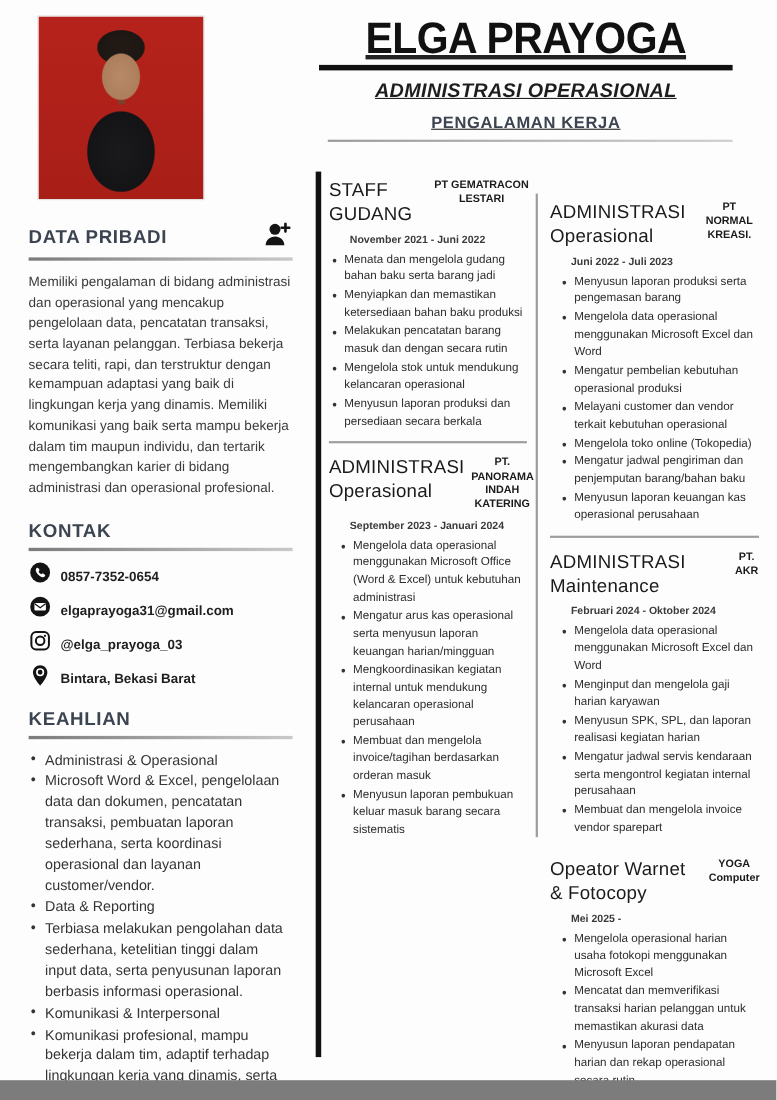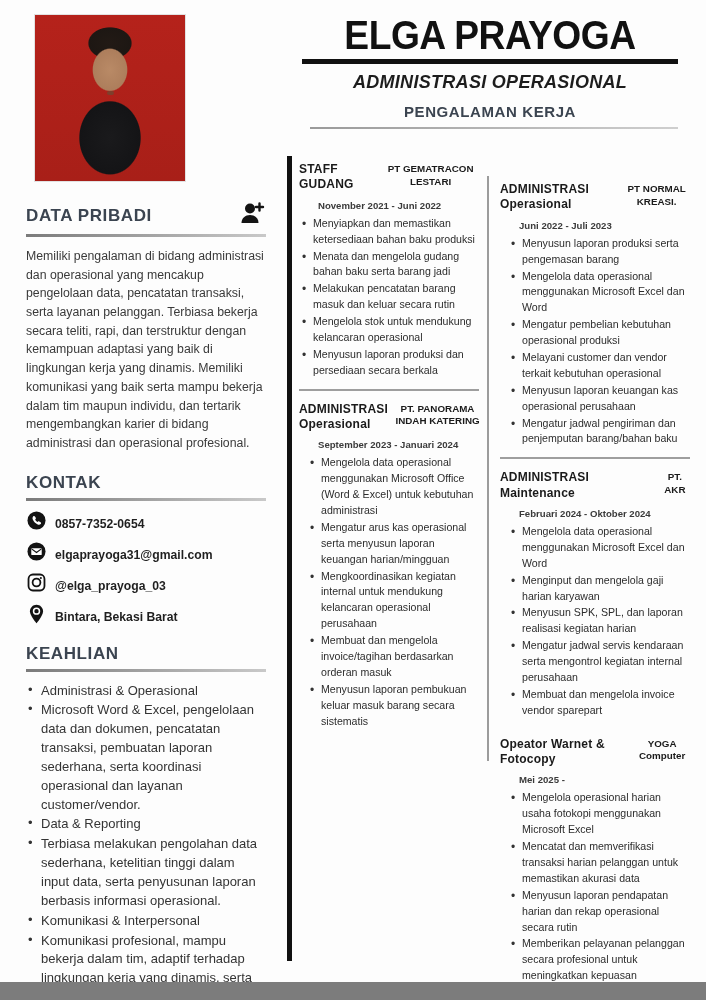--- a/index.html
+++ b/index.html
@@ -95,22 +95,23 @@
   }
   ul.skills li::before {
     content:"\2022";
     position:absolute; left:2px; top:-1px;
     font-size:13px; color:#333;
   }
 
   
   #header {
     position:absolute;
-    left:280px; top:14px;
+    left:268px; top:14px;
     width:420px;
+    text-decoration:underline;
   }
   #name {
     font-size:40px;
     font-weight:bold;
     letter-spacing:-0.5px;
     text-align:center;
     color:#111;
     font-stretch:condensed;
     transform:scaleX(0.93);
     transform-origin:center;
@@ -168,22 +169,22 @@
     background:#9e9e9e;
     margin:10px 2px 11px 0;
   }
   .job-head {
     display:flex;
     align-items:flex-start;
     justify-content:space-between;
     gap:6px;
   }
   .job-title {
-    font-size:12px;
-    font-weight:bold;
+    font-size:17px;
+    font-weight:normal;
     color:#1a1a1a;
     line-height:1.28;
     letter-spacing:.2px;
     flex:0 1 auto;
   }
   .job-company {
     font-size:9.8px;
     font-weight:bold;
     color:#1a1a1a;
     line-height:1.28;
@@ -323,23 +324,23 @@
 
   <div class="job-col" id="mid-col">
 
     <div class="job">
       <div class="job-head">
         <div class="job-title">STAFF GUDANG</div>
         <div class="job-company">PT GEMATRACON LESTARI</div>
       </div>
       <div class="job-date">November 2021 - Juni 2022</div>
       <ul>
+        <li>Menata dan mengelola gudang bahan baku serta barang jadi</li>
         <li>Menyiapkan dan memastikan ketersediaan bahan baku produksi</li>
-        <li>Menata dan mengelola gudang bahan baku serta barang jadi</li>
-        <li>Melakukan pencatatan barang masuk dan keluar secara rutin</li>
+        <li>Melakukan pencatatan barang masuk dan dengan secara rutin</li>
         <li>Mengelola stok untuk mendukung kelancaran operasional</li>
         <li>Menyusun laporan produksi dan persediaan secara berkala</li>
       </ul>
     </div>
 
     <div class="job-sep"></div>
 
     <div class="job indent">
       <div class="job-head">
         <div class="job-title">ADMINISTRASI Operasional</div>
@@ -362,22 +363,23 @@
       <div class="job-head">
         <div class="job-title">ADMINISTRASI Operasional</div>
         <div class="job-company">PT NORMAL KREASI.</div>
       </div>
       <div class="job-date">Juni 2022 - Juli 2023</div>
       <ul>
         <li>Menyusun laporan produksi serta pengemasan barang</li>
         <li>Mengelola data operasional menggunakan Microsoft Excel dan Word</li>
         <li>Mengatur pembelian kebutuhan operasional produksi</li>
         <li>Melayani customer dan vendor terkait kebutuhan operasional</li>
+        <li>Mengelola toko online (Tokopedia)</li>
+        <li>Mengatur jadwal pengiriman dan penjemputan barang/bahan baku</li>
         <li>Menyusun laporan keuangan kas operasional perusahaan</li>
-        <li>Mengatur jadwal pengiriman dan penjemputan barang/bahan baku</li>
       </ul>
     </div>
 
     <div class="job-sep"></div>
 
     <div class="job indent">
       <div class="job-head">
         <div class="job-title">ADMINISTRASI Maintenance</div>
         <div class="job-company">PT. AKR</div>
       </div>

